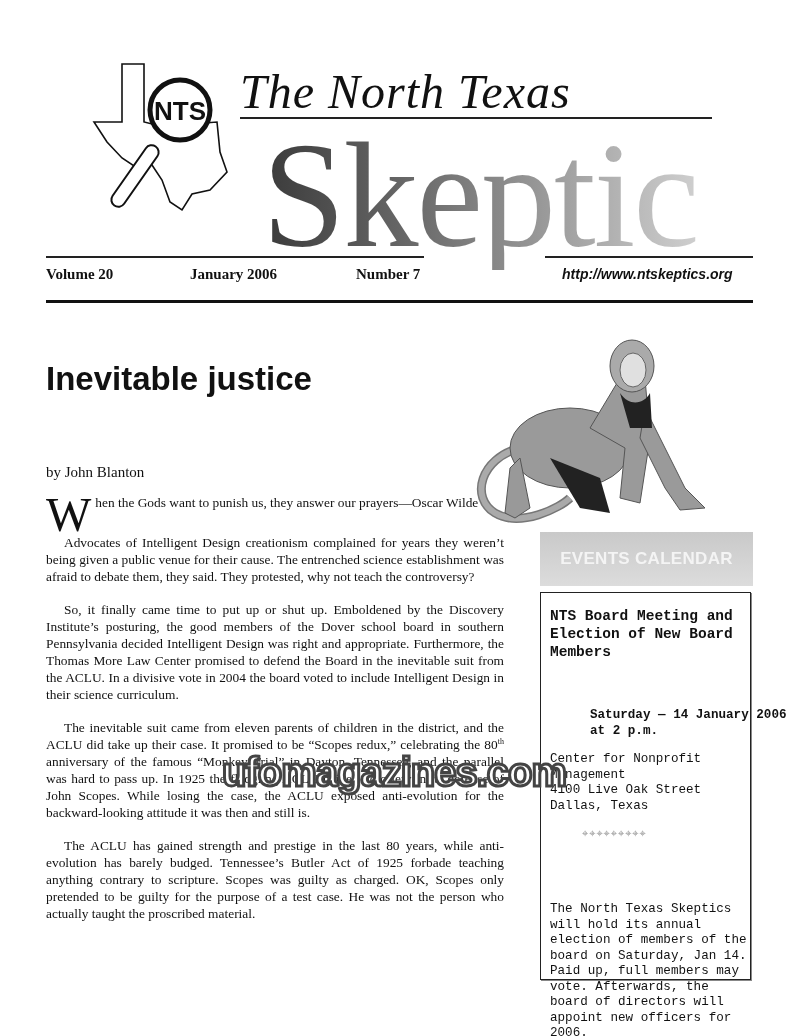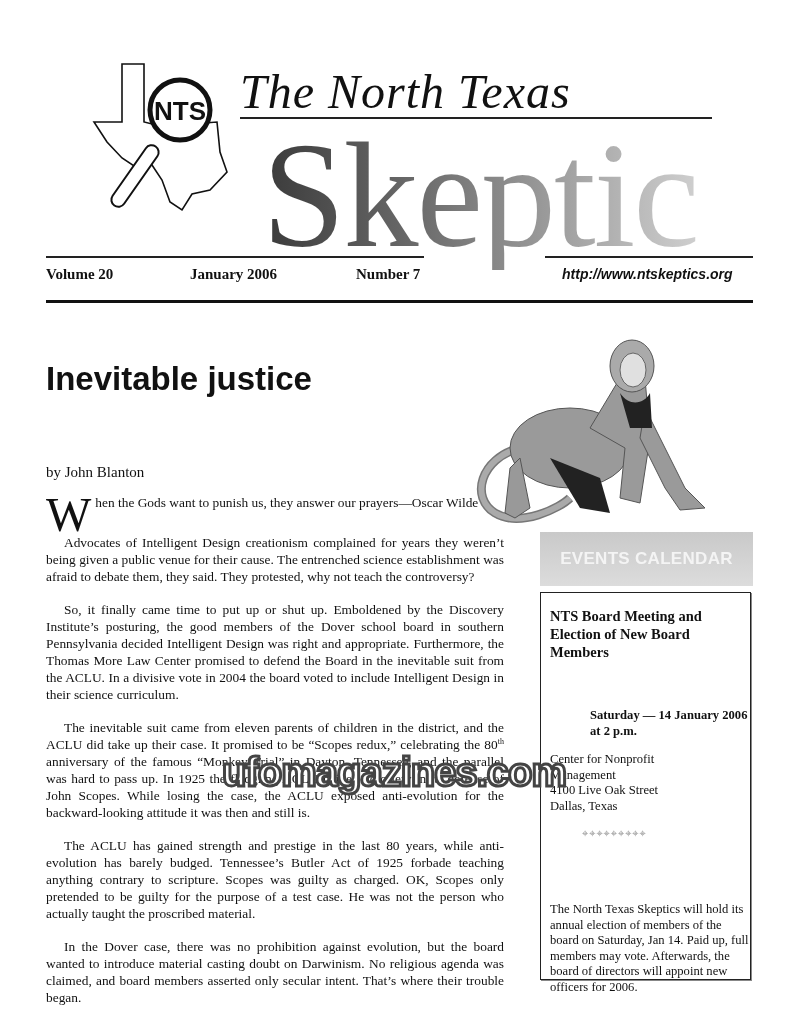--- a/index.html
+++ b/index.html
@@ -28,21 +28,21 @@
   .dropcap { float:left; font-size:48px; line-height:38px; margin:2px 4px 0 0; font-family:"Liberation Serif", serif; }
   sup { font-size:8px; line-height:0; }
 
   
   .monkey { left:470px; top:338px; width:250px; height:200px; }
 
   
   .events-header { left:540px; top:532px; width:213px; height:54px; background:linear-gradient(180deg,#c9c9c9,#dcdcdc); color:#f4f4f4;
     font-family:"Liberation Sans", sans-serif; font-weight:bold; font-size:17px; display:flex; align-items:center; justify-content:center; letter-spacing:0.3px; }
   .events-box { left:540px; top:592px; width:211px; height:388px; border:1.5px solid #222; box-sizing:border-box; box-shadow:1px 1px 0 #888; }
-  .ev { font-family:Liberation Serif, serif; color:#111; }
+  .ev { font-family:Liberation Mono, monospace; color:#111; }
   .ev-title { left:550px; top:607px; width:195px; font-weight:bold; font-size:14.5px; line-height:18px; }
   .ev-date { left:550px; top:707px; width:200px; font-weight:bold; font-size:12.6px; line-height:16px;margin-left:40px; }
   .ev-loc { left:550px; top:752px; width:200px; font-size:12.6px; line-height:15.5px; }
   .ev-divider { left:582px; top:827px; font-size:11px; letter-spacing:1px; color:#999; }
   .ev-desc { left:550px; top:858px; width:200px; font-size:12.6px; line-height:15.5px;margin-top:44px; }
 
   
   .watermark { left:222px; top:752px; font-family:"Liberation Sans", sans-serif; font-weight:bold; font-size:40px; color:#fff;
     -webkit-text-stroke:3px #444; letter-spacing:-1px; white-space:nowrap; line-height:1; }
 </style>
@@ -71,21 +71,20 @@
 
 <div class="abs headline">Inevitable justice</div>
 <div class="abs byline">by John Blanton</div>
 
 <div class="abs article">
   <p class="quote"><span class="dropcap">W</span><span>hen the Gods want to punish us, they answer our prayers—Oscar Wilde</span></p>
   <p style="clear:both;">Advocates of Intelligent Design creationism complained for years they weren’t being given a public venue for their cause.  The entrenched science establishment was afraid to debate them, they said.  They protested, why not teach the controversy?</p>
   <p>So, it finally came time to put up or shut up.  Emboldened by the Discovery Institute’s posturing, the good members of the Dover school board in southern Pennsylvania decided Intelligent Design was right and appropriate.  Furthermore, the Thomas More Law Center promised to defend the Board in the inevitable suit from the ACLU.  In a divisive vote in 2004 the board voted to include Intelligent Design in their science curriculum.</p>
   <p><span>The inevitable suit came from eleven parents of children in the district, and the ACLU did take up their case.  It promised to be “Scopes redux,” celebrating the 80</span><sup>th</sup><span> anniversary of the famous “Monkey Trial” in Dayton, Tennessee, and the parallel was hard to pass up.  In 1925 the fledgling ACLU gained notoriety in its defense of John Scopes.  While losing the case, the ACLU exposed anti-evolution for the backward-looking attitude it was then and still is.</span></p>
   <p>The ACLU has gained strength and prestige in the last 80 years, while anti-evolution has barely budged. Tennessee’s Butler Act of 1925 forbade teaching anything contrary to scripture.  Scopes was guilty as charged.  OK, Scopes only pretended to be guilty for the purpose of a test case.  He was not the person who actually taught the proscribed material.</p>
-  <p>In the Dover case, there was no prohibition against evolution, but the board wanted to introduce material casting doubt on Darwinism.  No religious agenda was claimed, and board members asserted only secular intent.  That’s where their trouble began.</p>
 </div>
 
 <svg class="abs monkey" viewBox="0 0 250 200">
   <path d="M50 110 C10 120 0 160 25 175 C50 190 90 170 100 160" fill="none" stroke="#777" stroke-width="9"></path>
   <path d="M50 110 C10 120 0 160 25 175 C50 190 90 170 100 160" fill="none" stroke="#aaa" stroke-width="6"></path>
   <ellipse cx="100" cy="110" rx="60" ry="40" fill="#9a9a9a" stroke="#555"></ellipse>
   <path d="M80 120 L130 140 L140 175 L110 170 Z" fill="#222"></path>
   <path d="M50 120 L60 170 L45 180 L35 175 L40 130 Z" fill="#999" stroke="#555"></path>
   <path d="M120 90 L150 40 L175 40 L180 100 L170 165 L150 160 L155 110 Z" fill="#9a9a9a" stroke="#555"></path>
   <path d="M175 70 L215 150 L235 170 L210 172 L195 150 L170 100 Z" fill="#9a9a9a" stroke="#555"></path>

